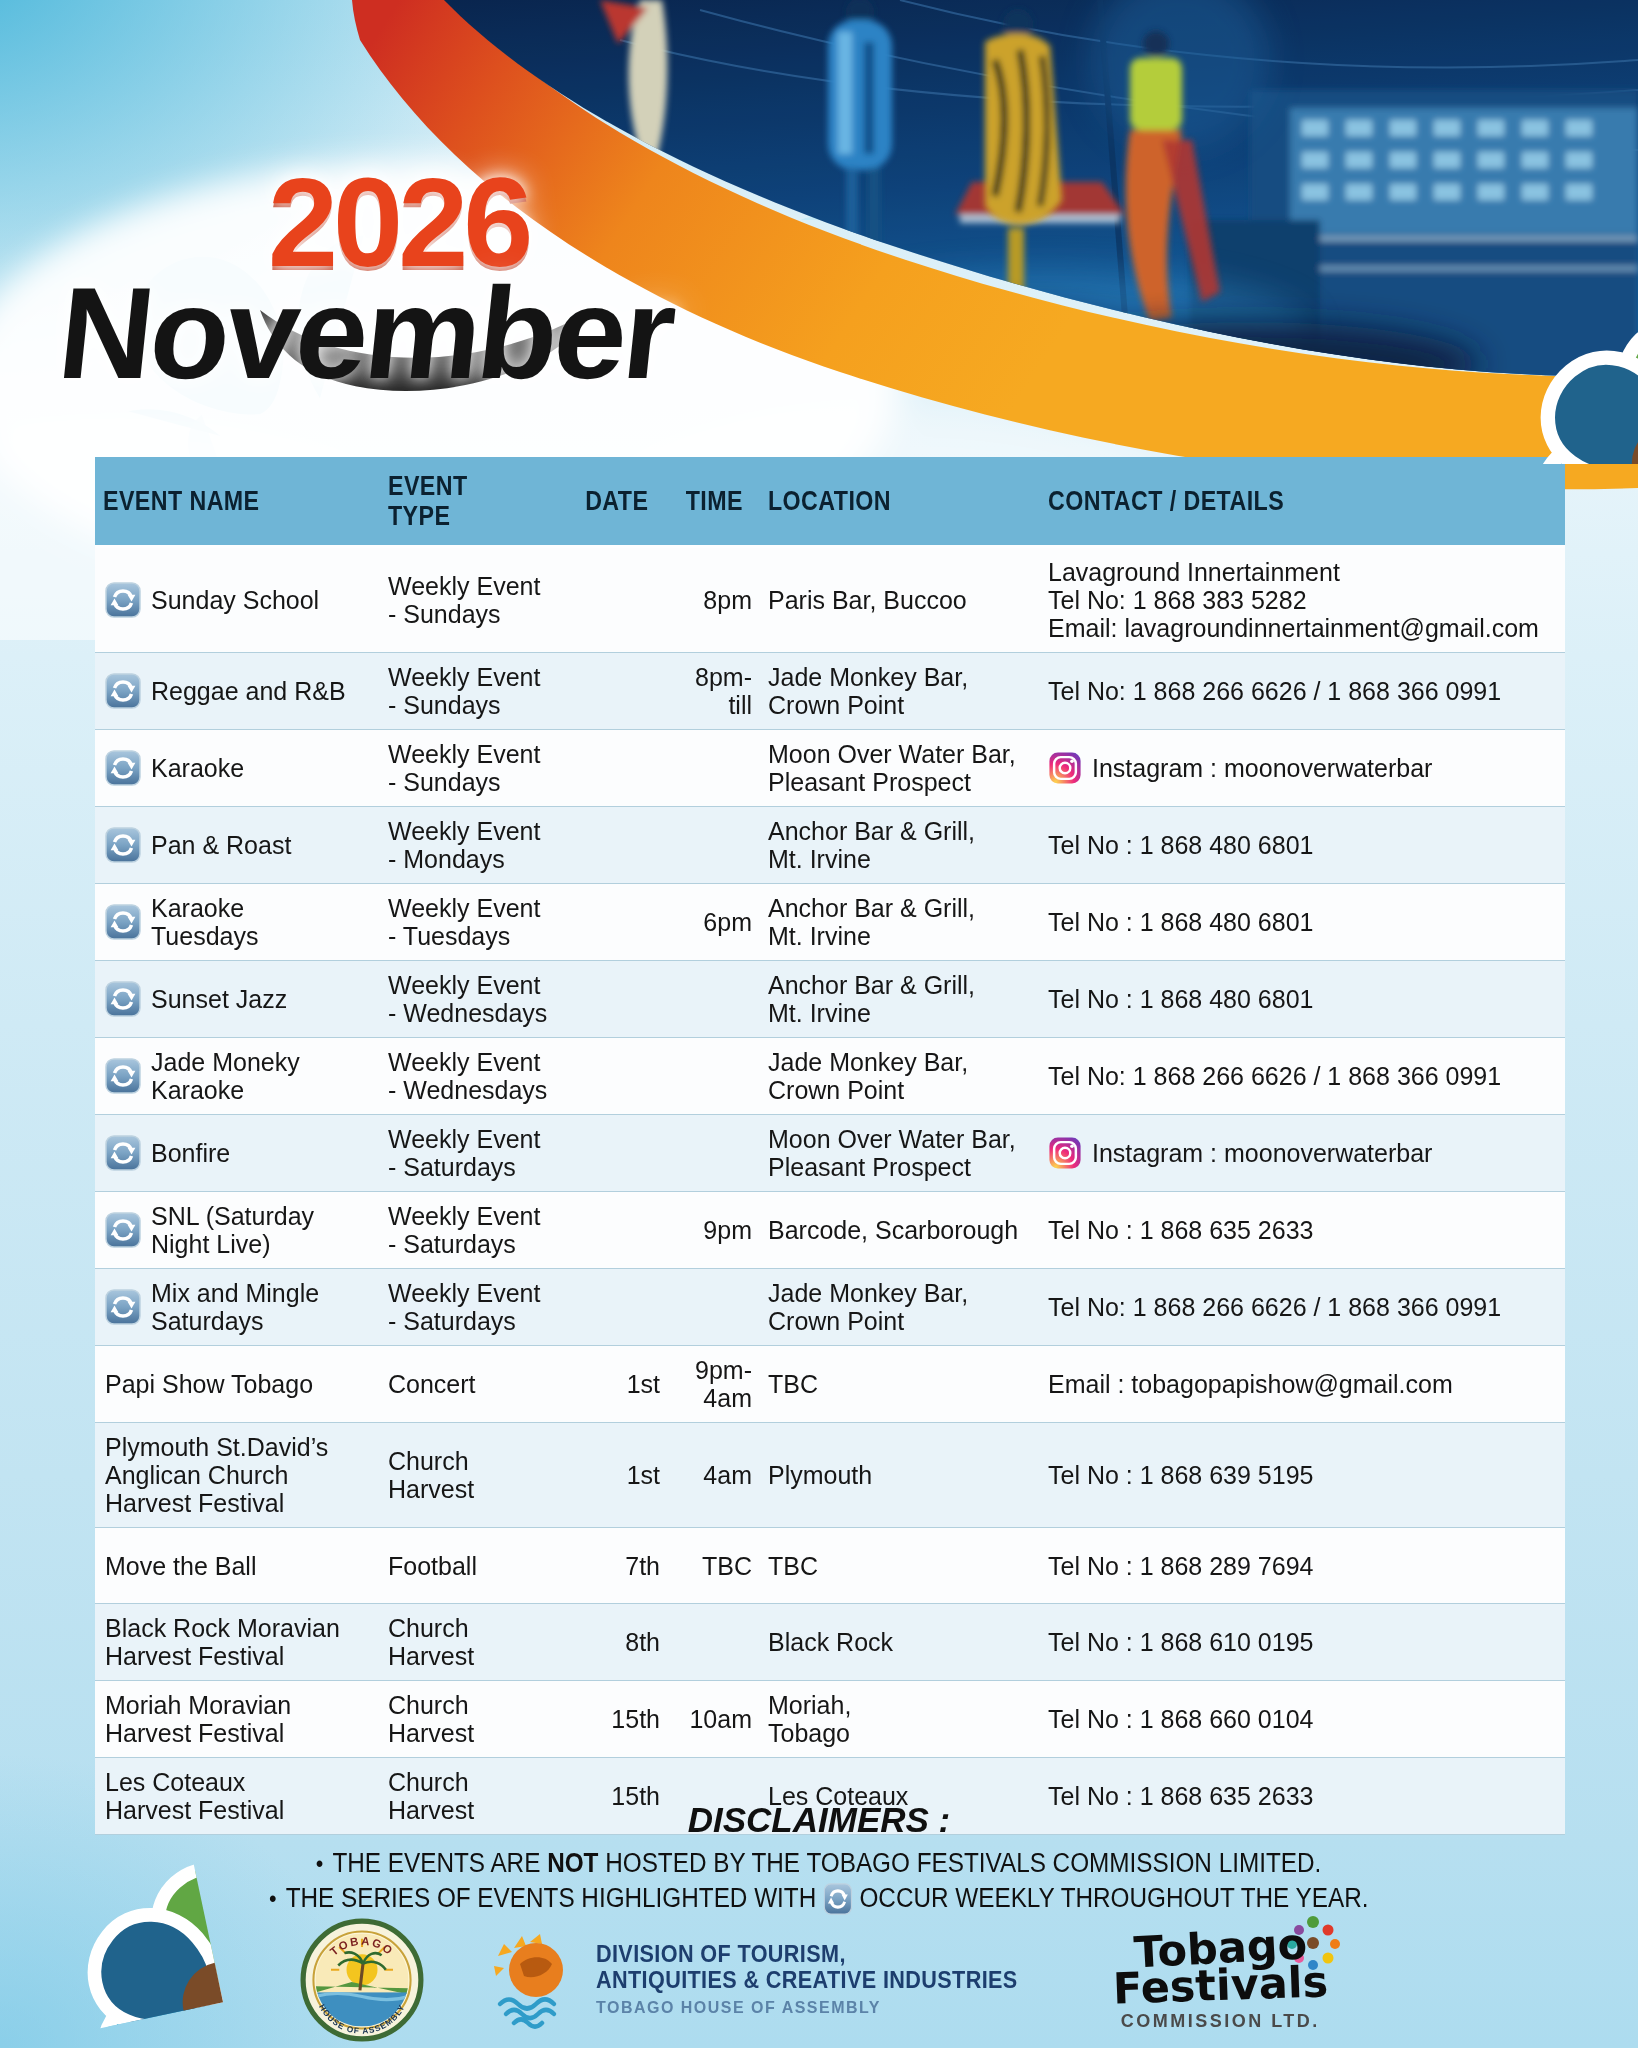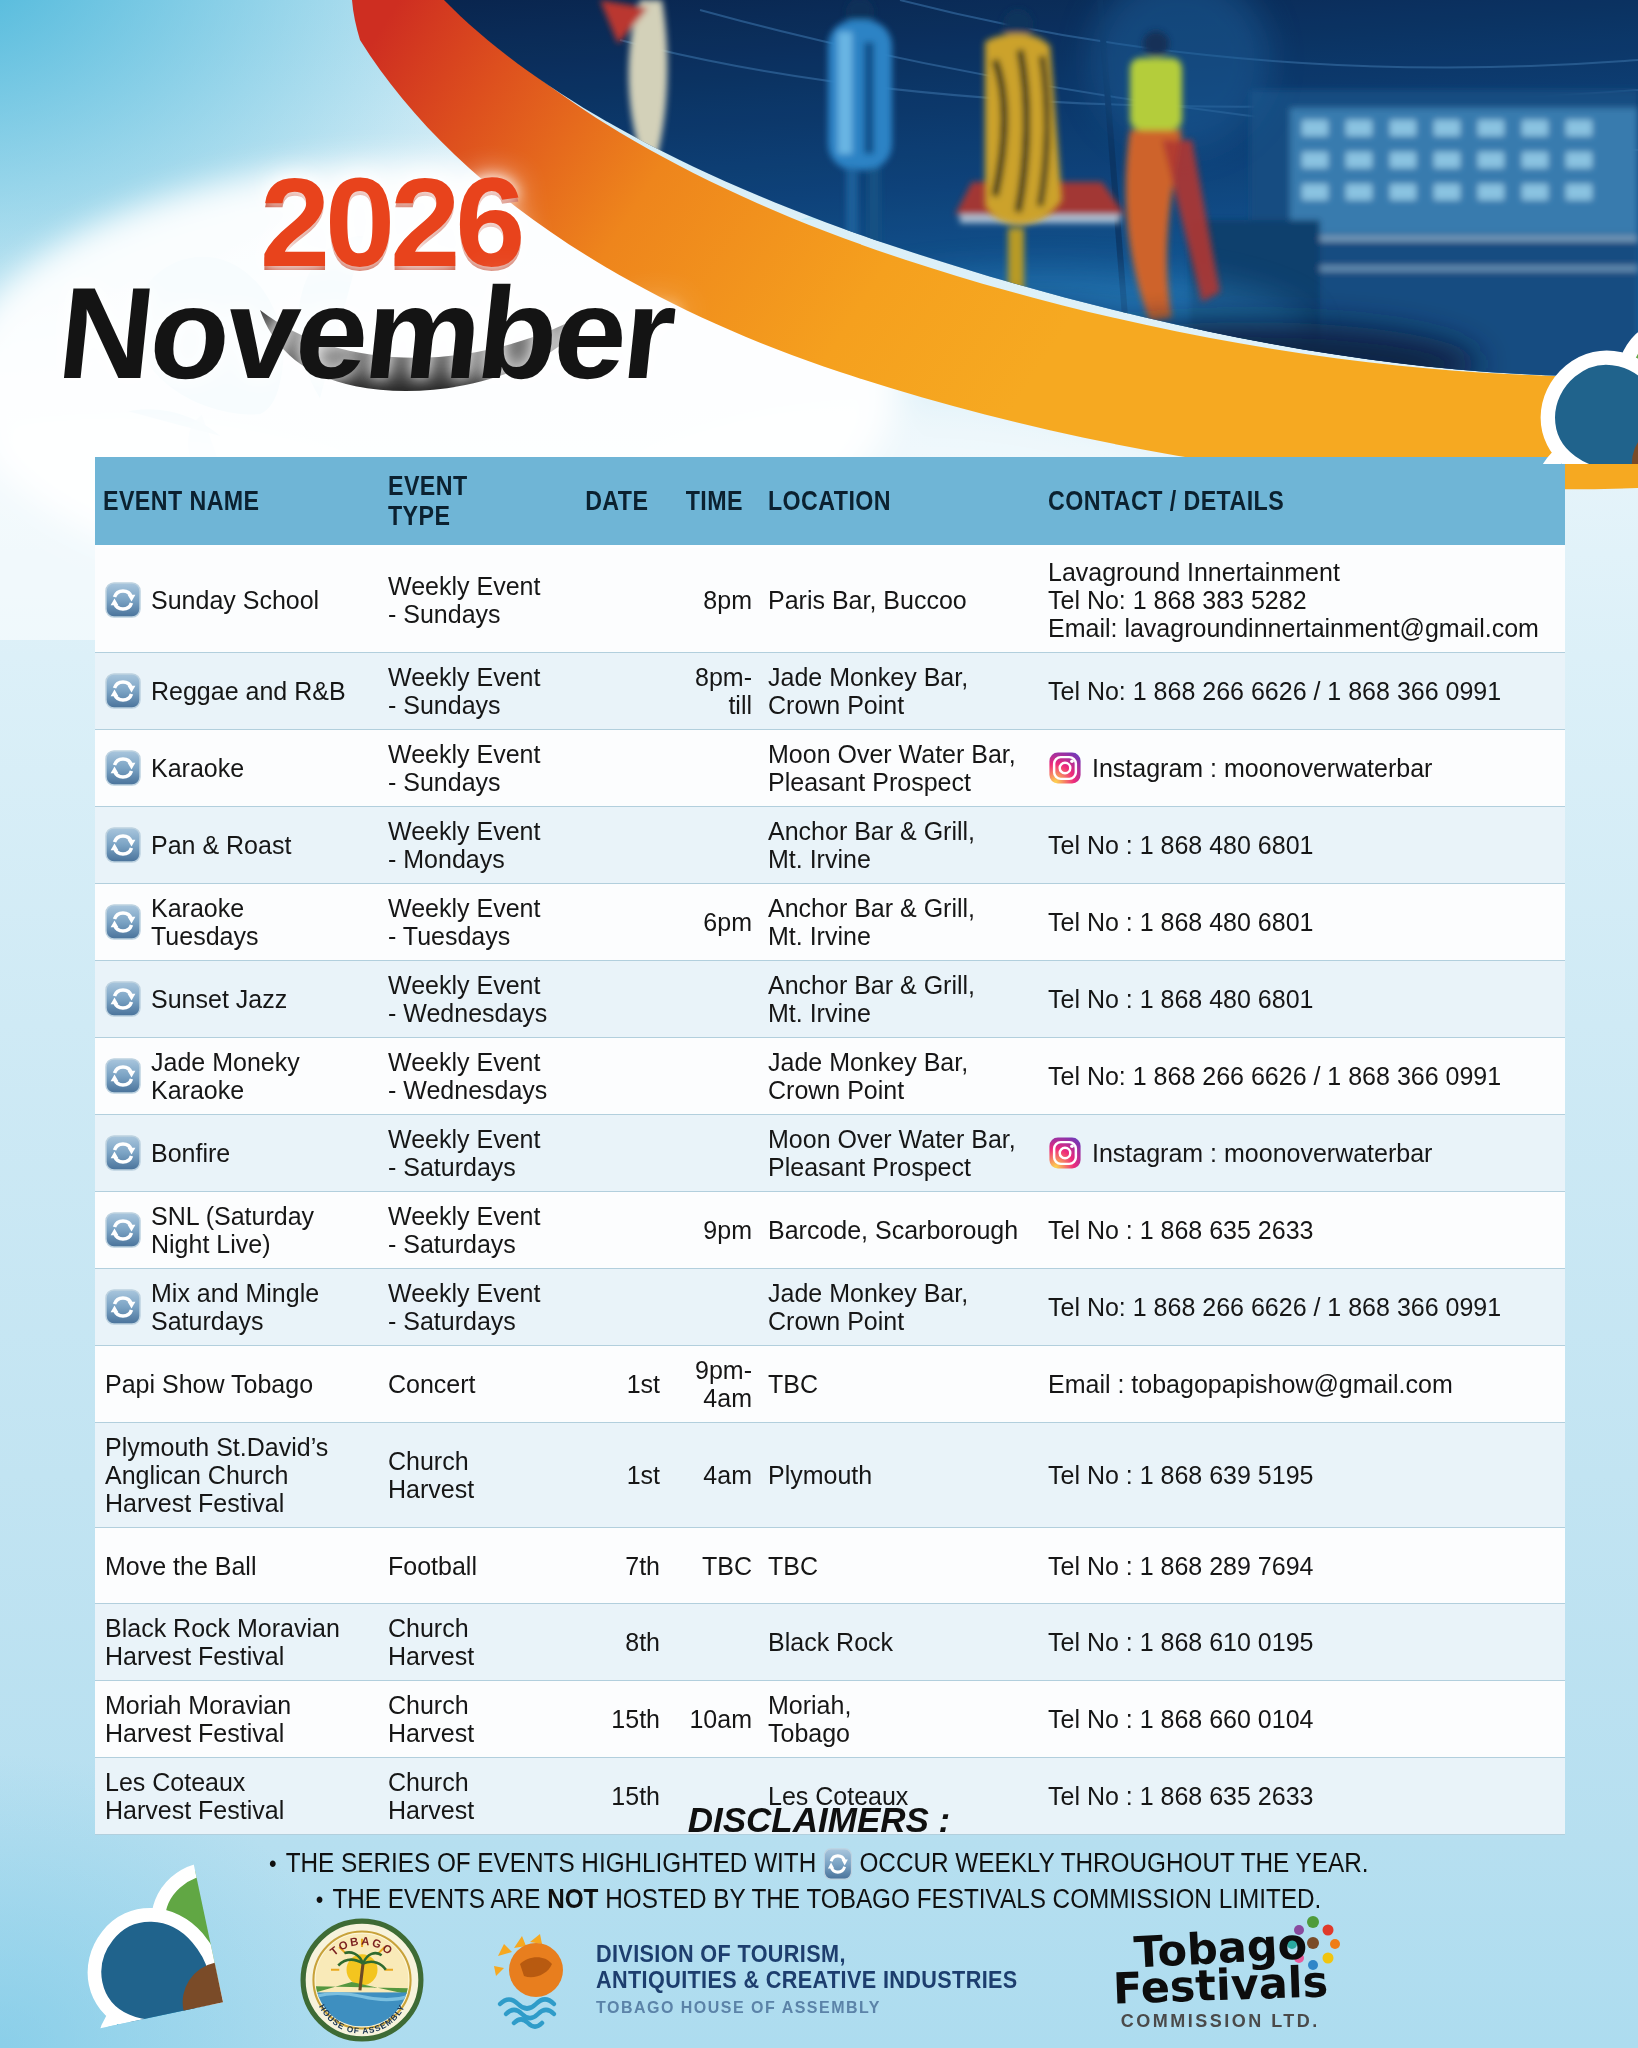--- a/index.html
+++ b/index.html
@@ -4,21 +4,21 @@
 <style>
   html,body{margin:0;padding:0;}
   body{font-family:"Liberation Sans", sans-serif; background:#9fd6ec;}
   .page{position:relative;width:1638px;height:2048px;overflow:hidden;
     background:
       radial-gradient(900px 700px at -60px -60px, rgba(62,178,216,.95), rgba(62,178,216,0) 65%),
       radial-gradient(520px 420px at 0% 100%, rgba(110,196,228,.55), rgba(110,196,228,0) 70%),
       linear-gradient(180deg,#cdeaf5 0%,#e6f4fa 22%,#dcf0f8 32%,#cfeaf5 50%,#c2e4f2 72%,#b6dff0 90%,#addcef 100%);}
   .bgf{position:absolute;}
   
-  .year{position:absolute;left:260px;top:150px;font-size:126px;font-weight:800;letter-spacing:-5px;
+  .year{position:absolute;left:268px;top:150px;font-size:126px;font-weight:800;letter-spacing:-5px;
         color:#e8431c;z-index:6;text-shadow:0 0 14px #fff,0 0 30px #fff,0 4px 0 #b92d10;}
   .year-swoosh{position:absolute;left:252px;top:296px;z-index:6;}
   .month{position:absolute;left:60px;top:258px;font-size:130px;font-weight:800;color:#141414;
          transform:skewX(-6deg);letter-spacing:-3px;z-index:6;
          text-shadow:0 0 16px rgba(255,255,255,.95),0 0 36px rgba(255,255,255,.85);}
   .flower-top{position:absolute;left:1348px;top:138px;z-index:7;}
   .flower-bottom{position:absolute;left:-118px;top:1726px;z-index:2;transform:rotate(-12deg);}
   .header-art{position:absolute;left:0;top:0;z-index:4;}
   
   table.events{position:absolute;left:95px;top:457px;width:1470px;z-index:5;
@@ -598,28 +598,28 @@
             </div>
           </td>
   </tr>
       </tbody>
   </table>
 
   <div class="disclaimers">
     <div class="disc-title">DISCLAIMERS :</div>
     <div class="disc-line">
       <span class="inner">
-        <span class="bullet">•</span><span>THE SERIES OF EVENTS HIGHLIGHTED WITH</span><svg width="32" height="32" viewBox="0 0 36 36">
-            <use href="#sym-repeat"></use>
-          </svg><span>OCCUR WEEKLY THROUGHOUT THE YEAR.</span>
+        <span class="bullet">•</span><span>THE EVENTS ARE </span><span class="b">NOT</span><span> HOSTED BY THE TOBAGO FESTIVALS COMMISSION LIMITED.</span>
       </span>
     </div>
     <div class="disc-line">
       <span class="inner">
-        <span class="bullet">•</span><span>THE EVENTS ARE </span><span class="b">NOT</span><span> HOSTED BY THE TOBAGO FESTIVALS COMMISSION LIMITED.</span>
+        <span class="bullet">•</span><span>THE SERIES OF EVENTS HIGHLIGHTED WITH</span><svg width="32" height="32" viewBox="0 0 36 36">
+            <use href="#sym-repeat"></use>
+          </svg><span>OCCUR WEEKLY THROUGHOUT THE YEAR.</span>
       </span>
     </div>
   </div>
 
   <div class="footer">
     <svg width="124" height="124" viewBox="0 0 120 120">
       <circle cx="60" cy="60" r="57" fill="#f7f3dc" stroke="#3e6b35" stroke-width="5"></circle>
       <circle cx="60" cy="60" r="47" fill="#fdf6d8" stroke="#c8a23a" stroke-width="2"></circle>
       <clipPath id="sealClip">
           <circle cx="60" cy="60" r="45"></circle>

